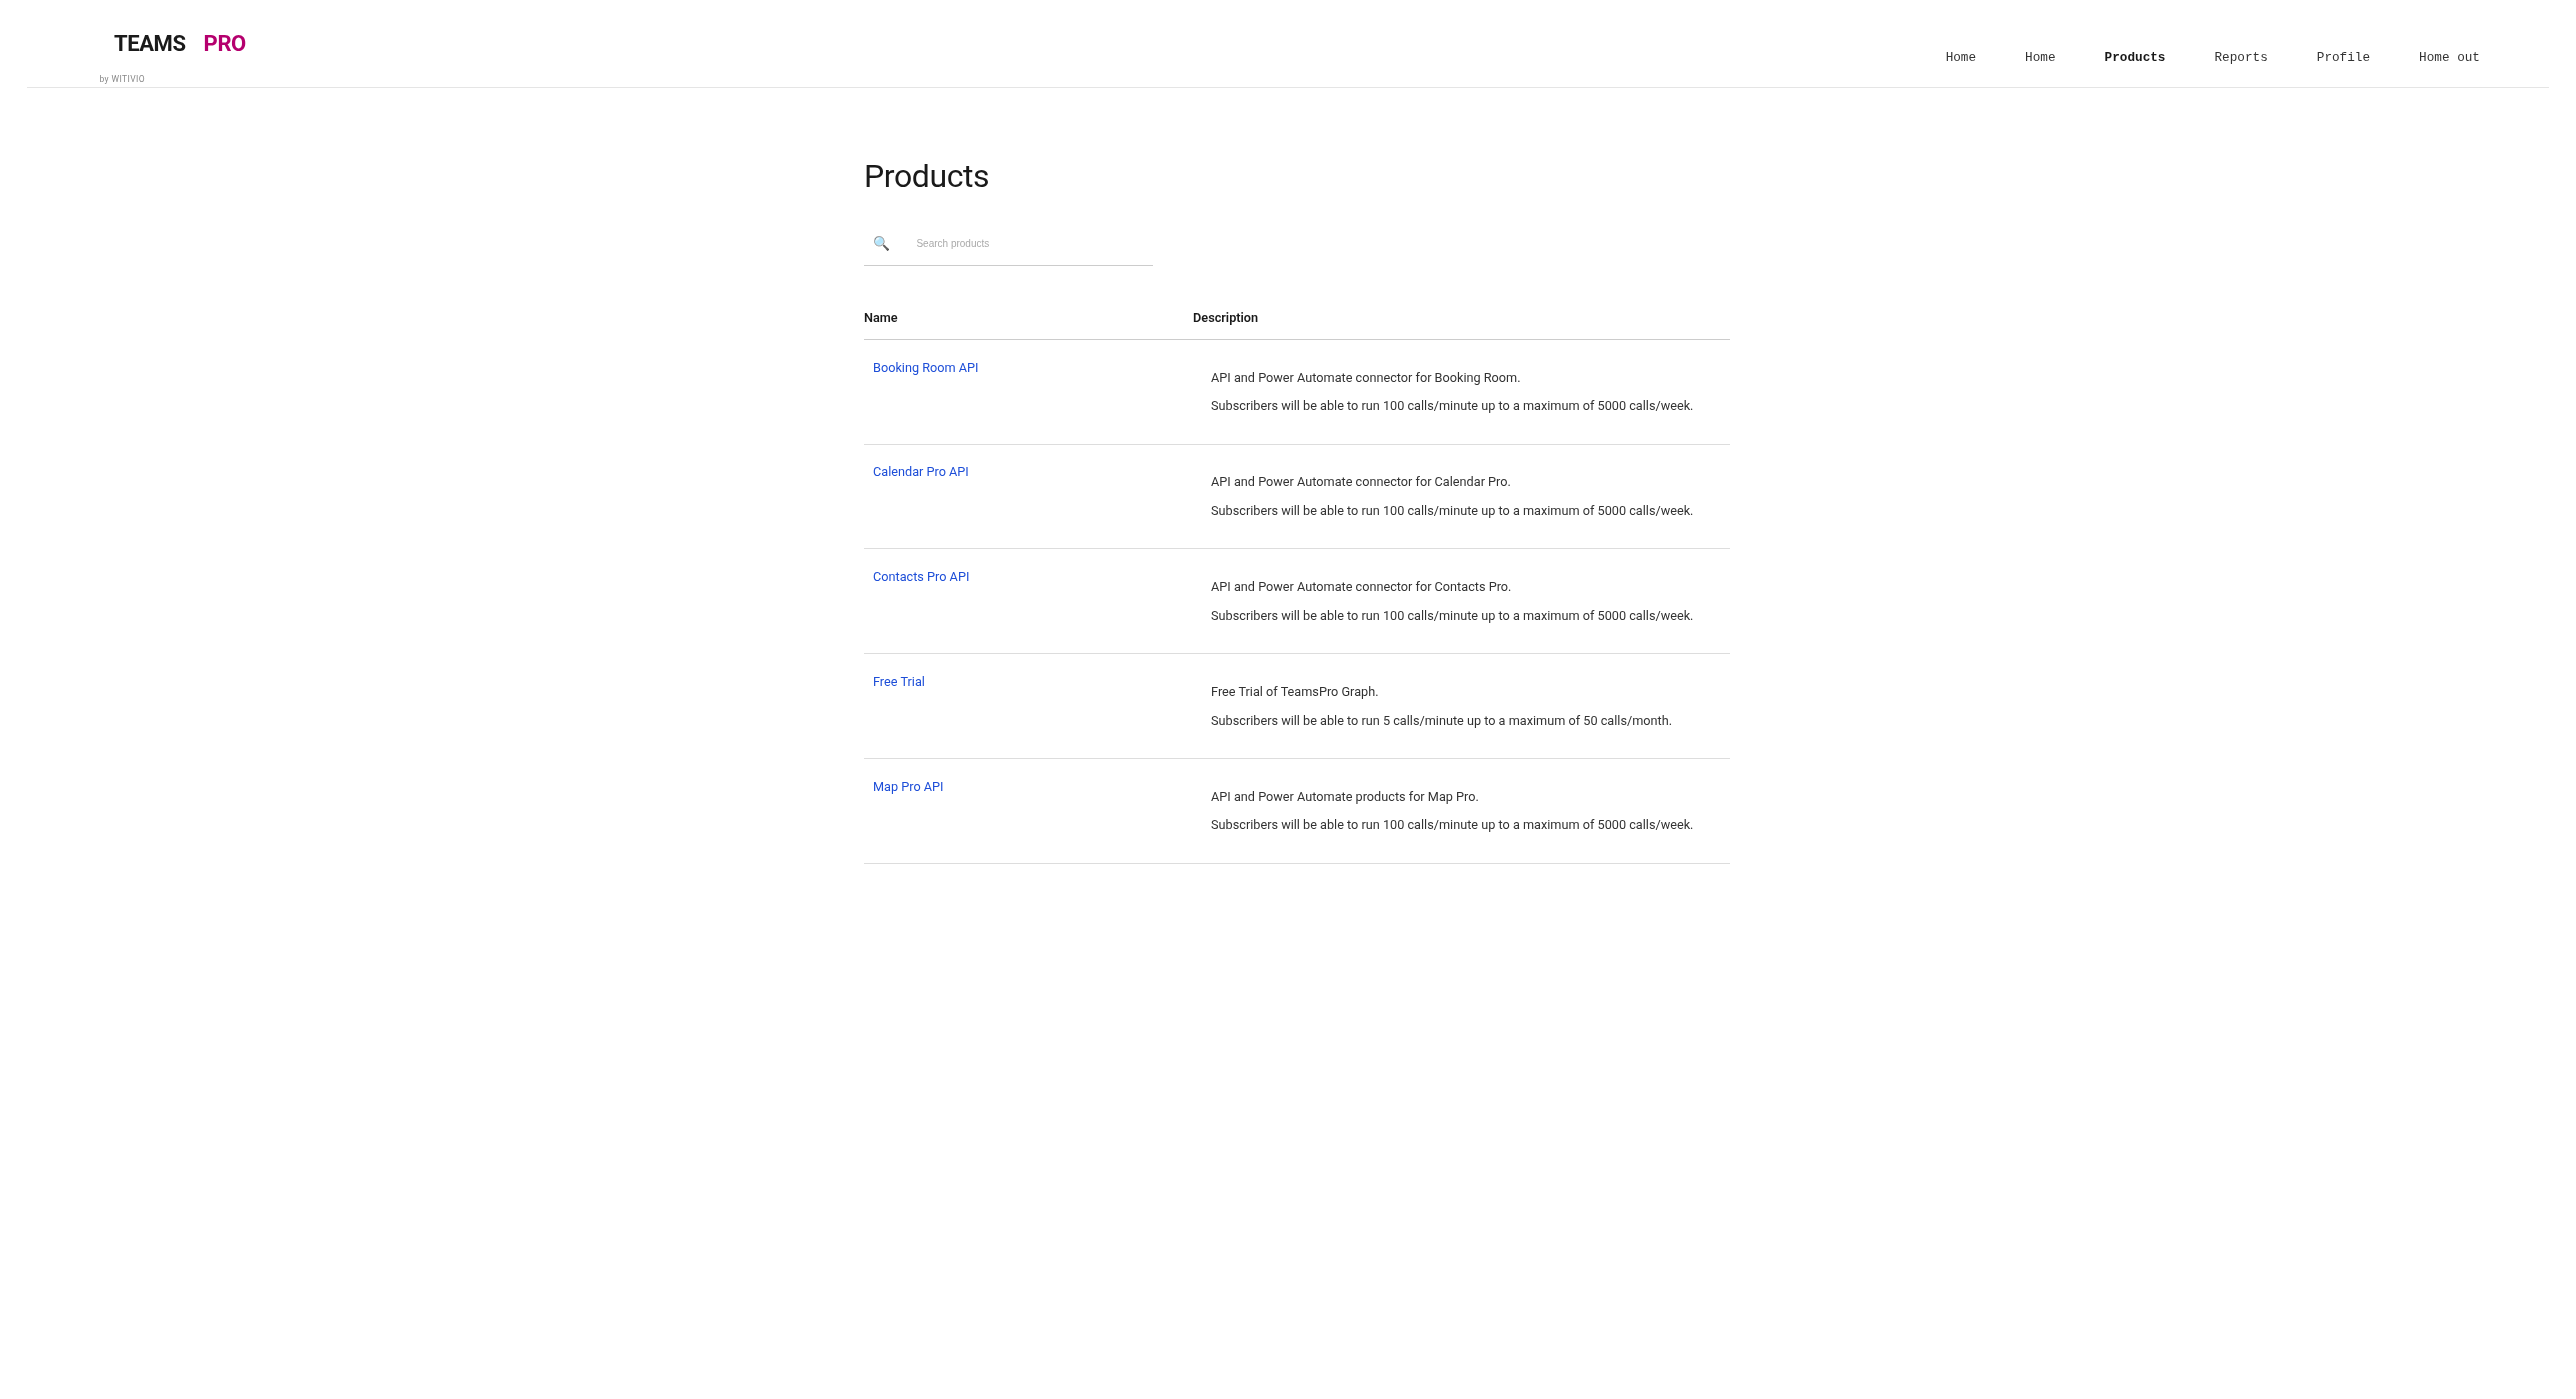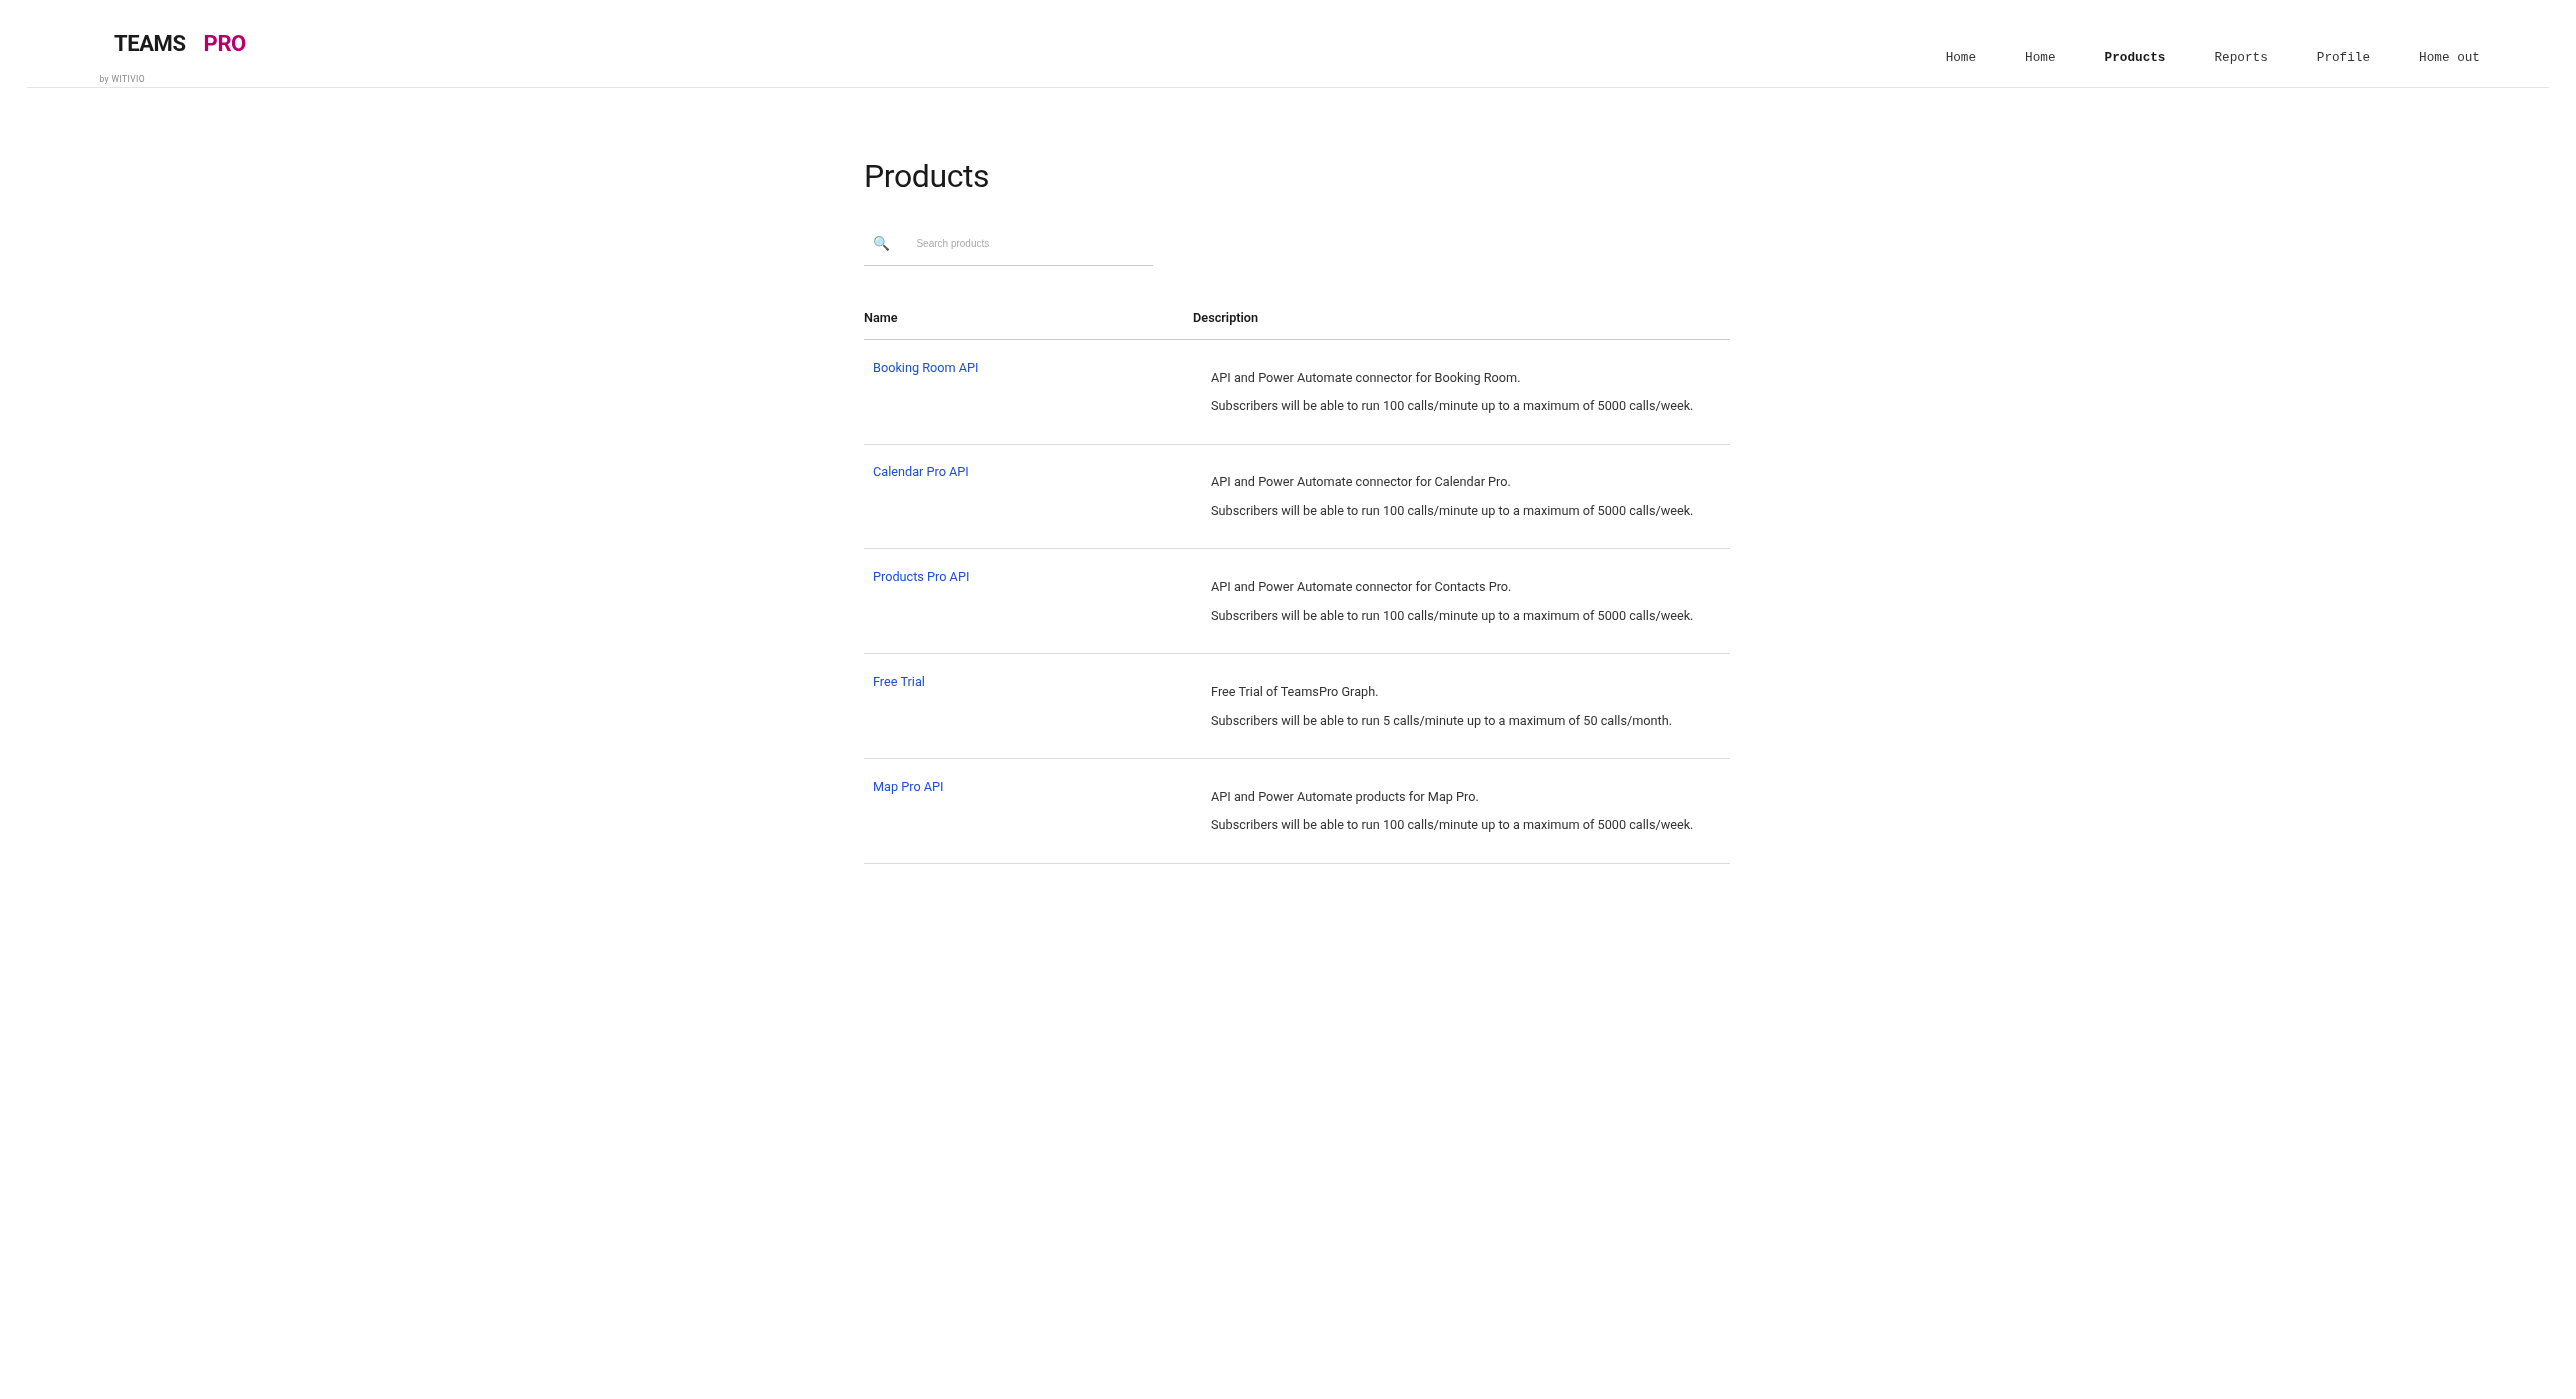--- a/index.html
+++ b/index.html
@@ -231,21 +231,21 @@
         <tr>
           <td><a href="#" class="product-name-link">Calendar Pro API</a></td>
           <td>
             <div class="product-description">
               <p>API and Power Automate connector for Calendar Pro.</p>
               <p>Subscribers will be able to run 100 calls/minute up to a maximum of 5000 calls/week.</p>
             </div>
           </td>
         </tr>
         <tr>
-          <td><a href="#" class="product-name-link">Products Pro API</a></td>
+          <td><a href="#" class="product-name-link">Contacts Pro API</a></td>
           <td>
             <div class="product-description">
               <p>API and Power Automate connector for Contacts Pro.</p>
               <p>Subscribers will be able to run 100 calls/minute up to a maximum of 5000 calls/week.</p>
             </div>
           </td>
         </tr>
         <tr>
           <td><a href="#" class="product-name-link">Free Trial</a></td>
           <td>

